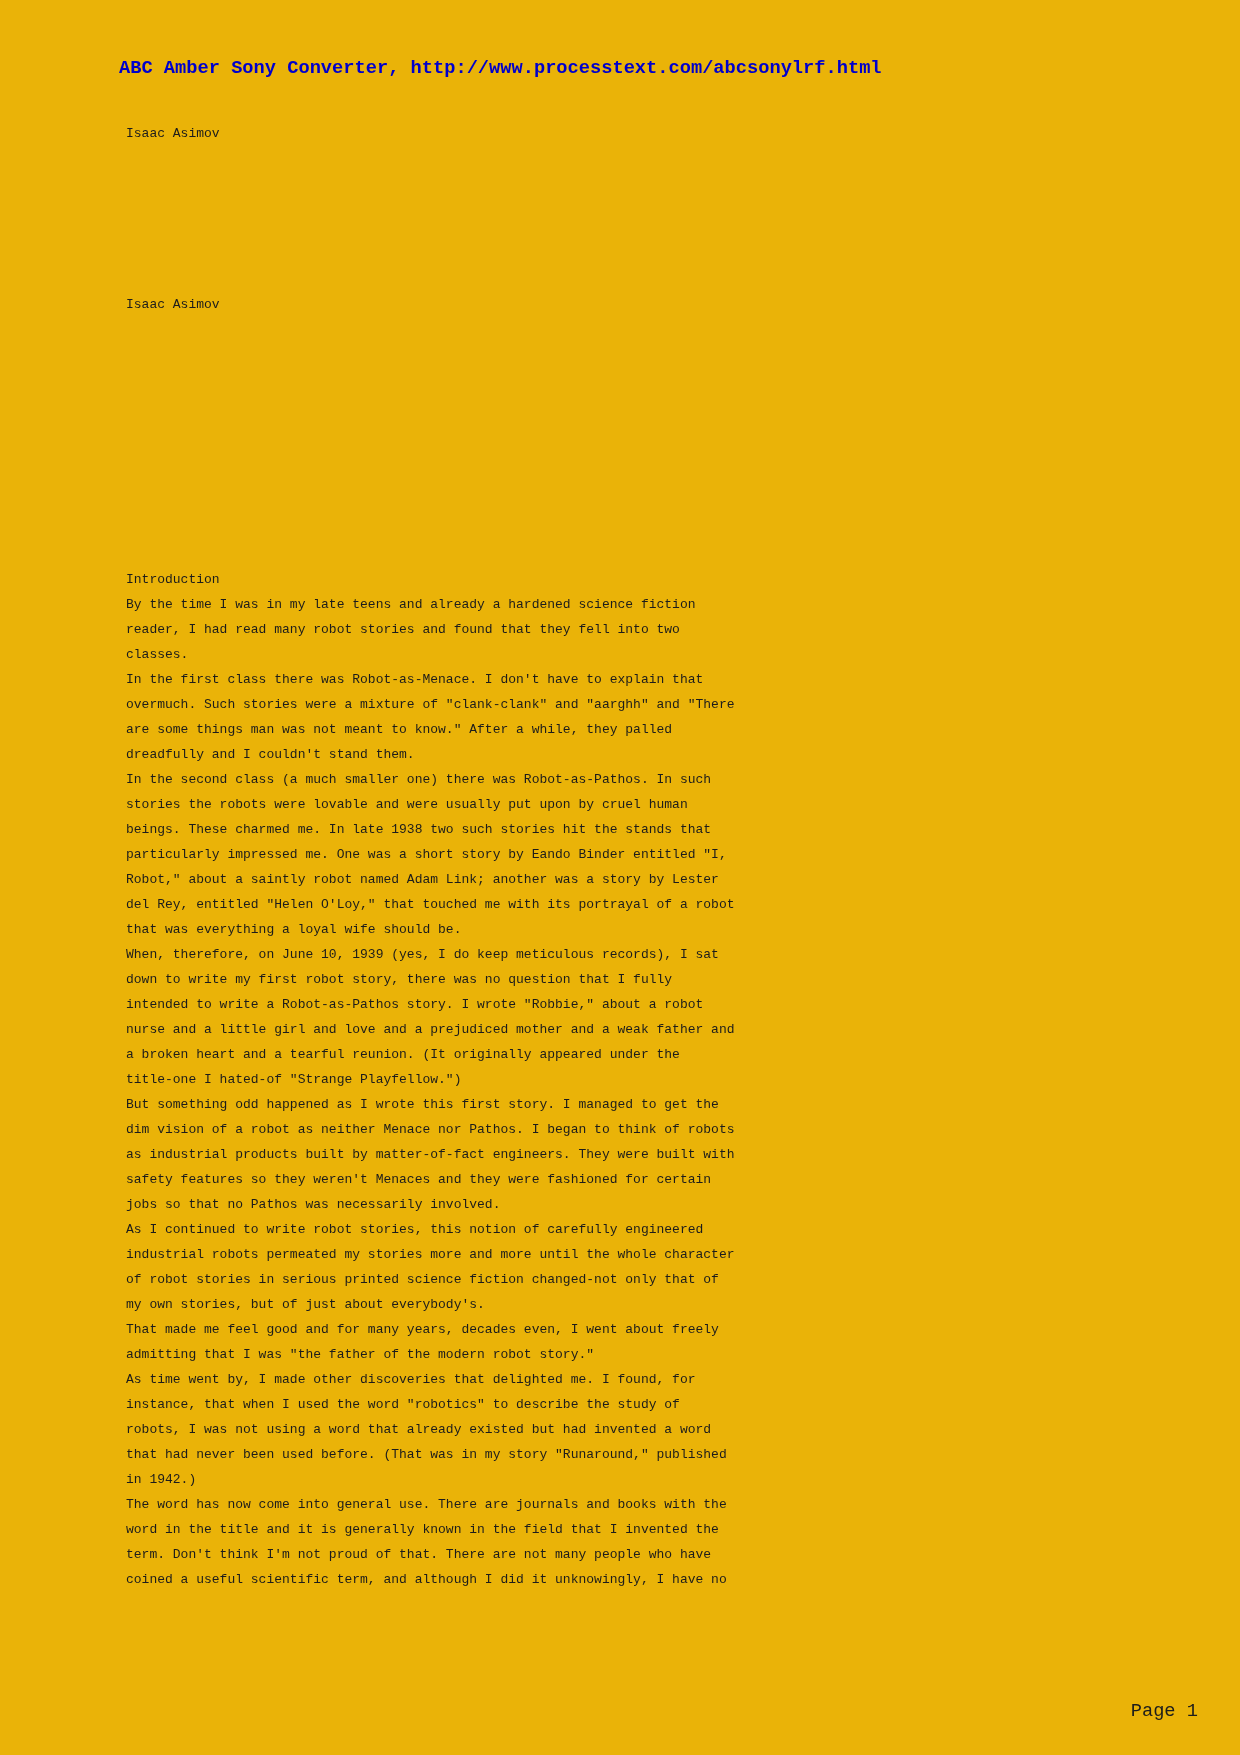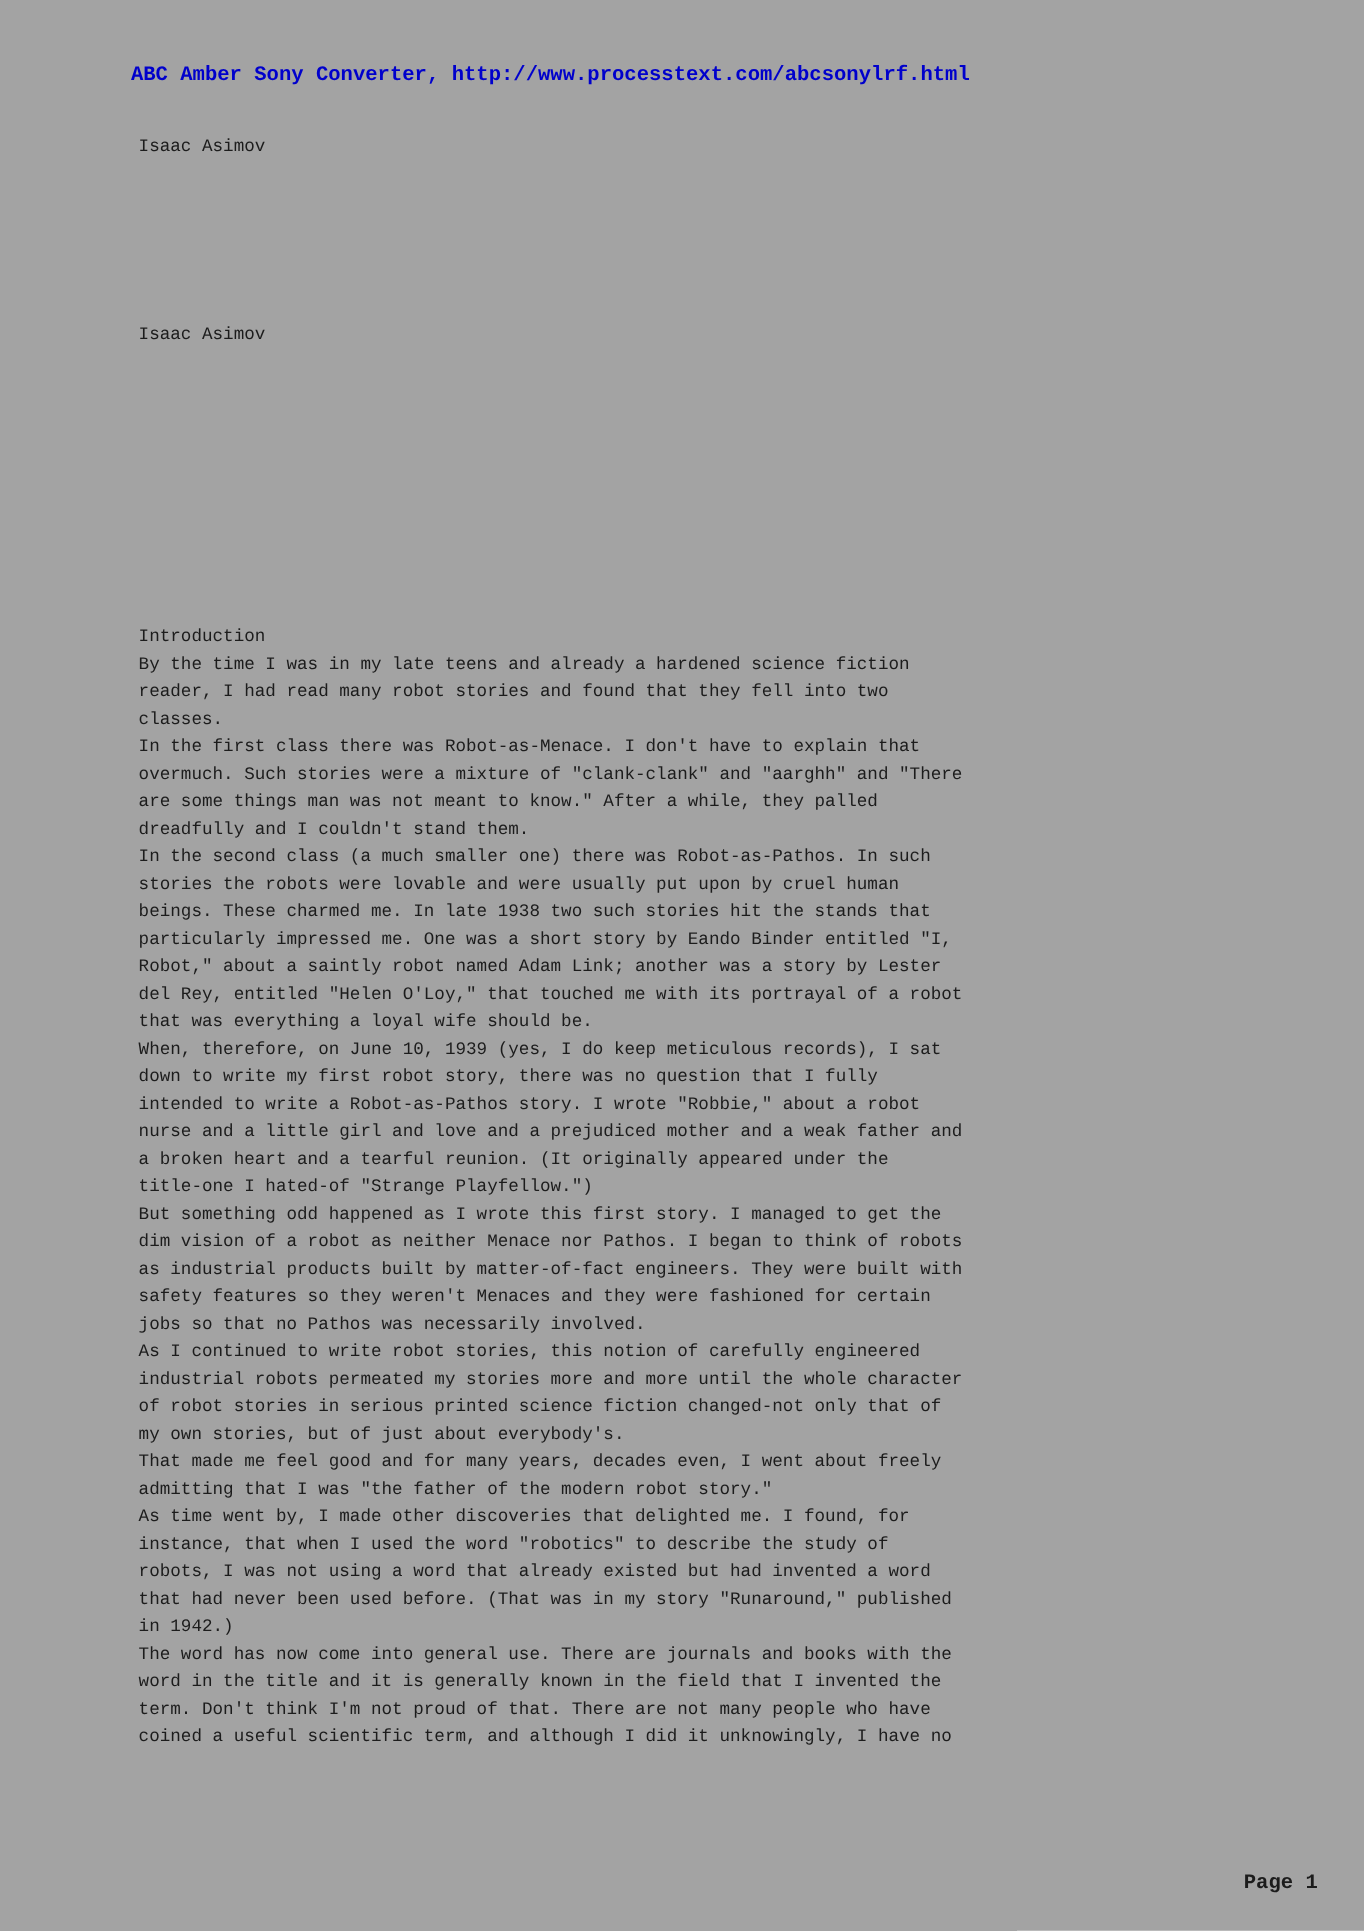--- a/index.html
+++ b/index.html
@@ -6,28 +6,28 @@
   body {
     width: 1240px;
     height: 1755px;
     background: #ffffff;
     position: relative;
     font-family: "Liberation Mono", "DejaVu Sans Mono", monospace;
   }
   .page {
     position: absolute;
     inset: 0;
-    background: #a3a3a3;
+    background: #eab308;
     overflow: hidden;
   }
   .txt {
     position: absolute;
     left: 126px;
     white-space: pre;
-    font-size: 16px;
+    font-size: 13px;
     line-height: 25px;
     color: #1c1c1c;
     letter-spacing: 0;
   }
   .converter-header {
     position: absolute;
     left: 119px;
     top: 56px;
     white-space: pre;
     font-size: 18.7px;
@@ -42,21 +42,21 @@
   .author-repeat   { top: 292px; }
   .dedication      { top: 394px; }
   .section-heading { top: 567px; }
   .body-text       { top: 592px; }
   .page-number {
     position: absolute;
     right: 42px;
     top: 1699px;
     font-size: 18.7px;
     line-height: 25px;
-    font-weight: bold;
+    font-weight: normal;
     color: #1c1c1c;
     white-space: pre;
   }
 </style>
 </head>
 <body>
 
 <div class="page">
 
   <div class="converter-header">ABC Amber Sony Converter, http://www.processtext.com/abcsonylrf.html</div>

